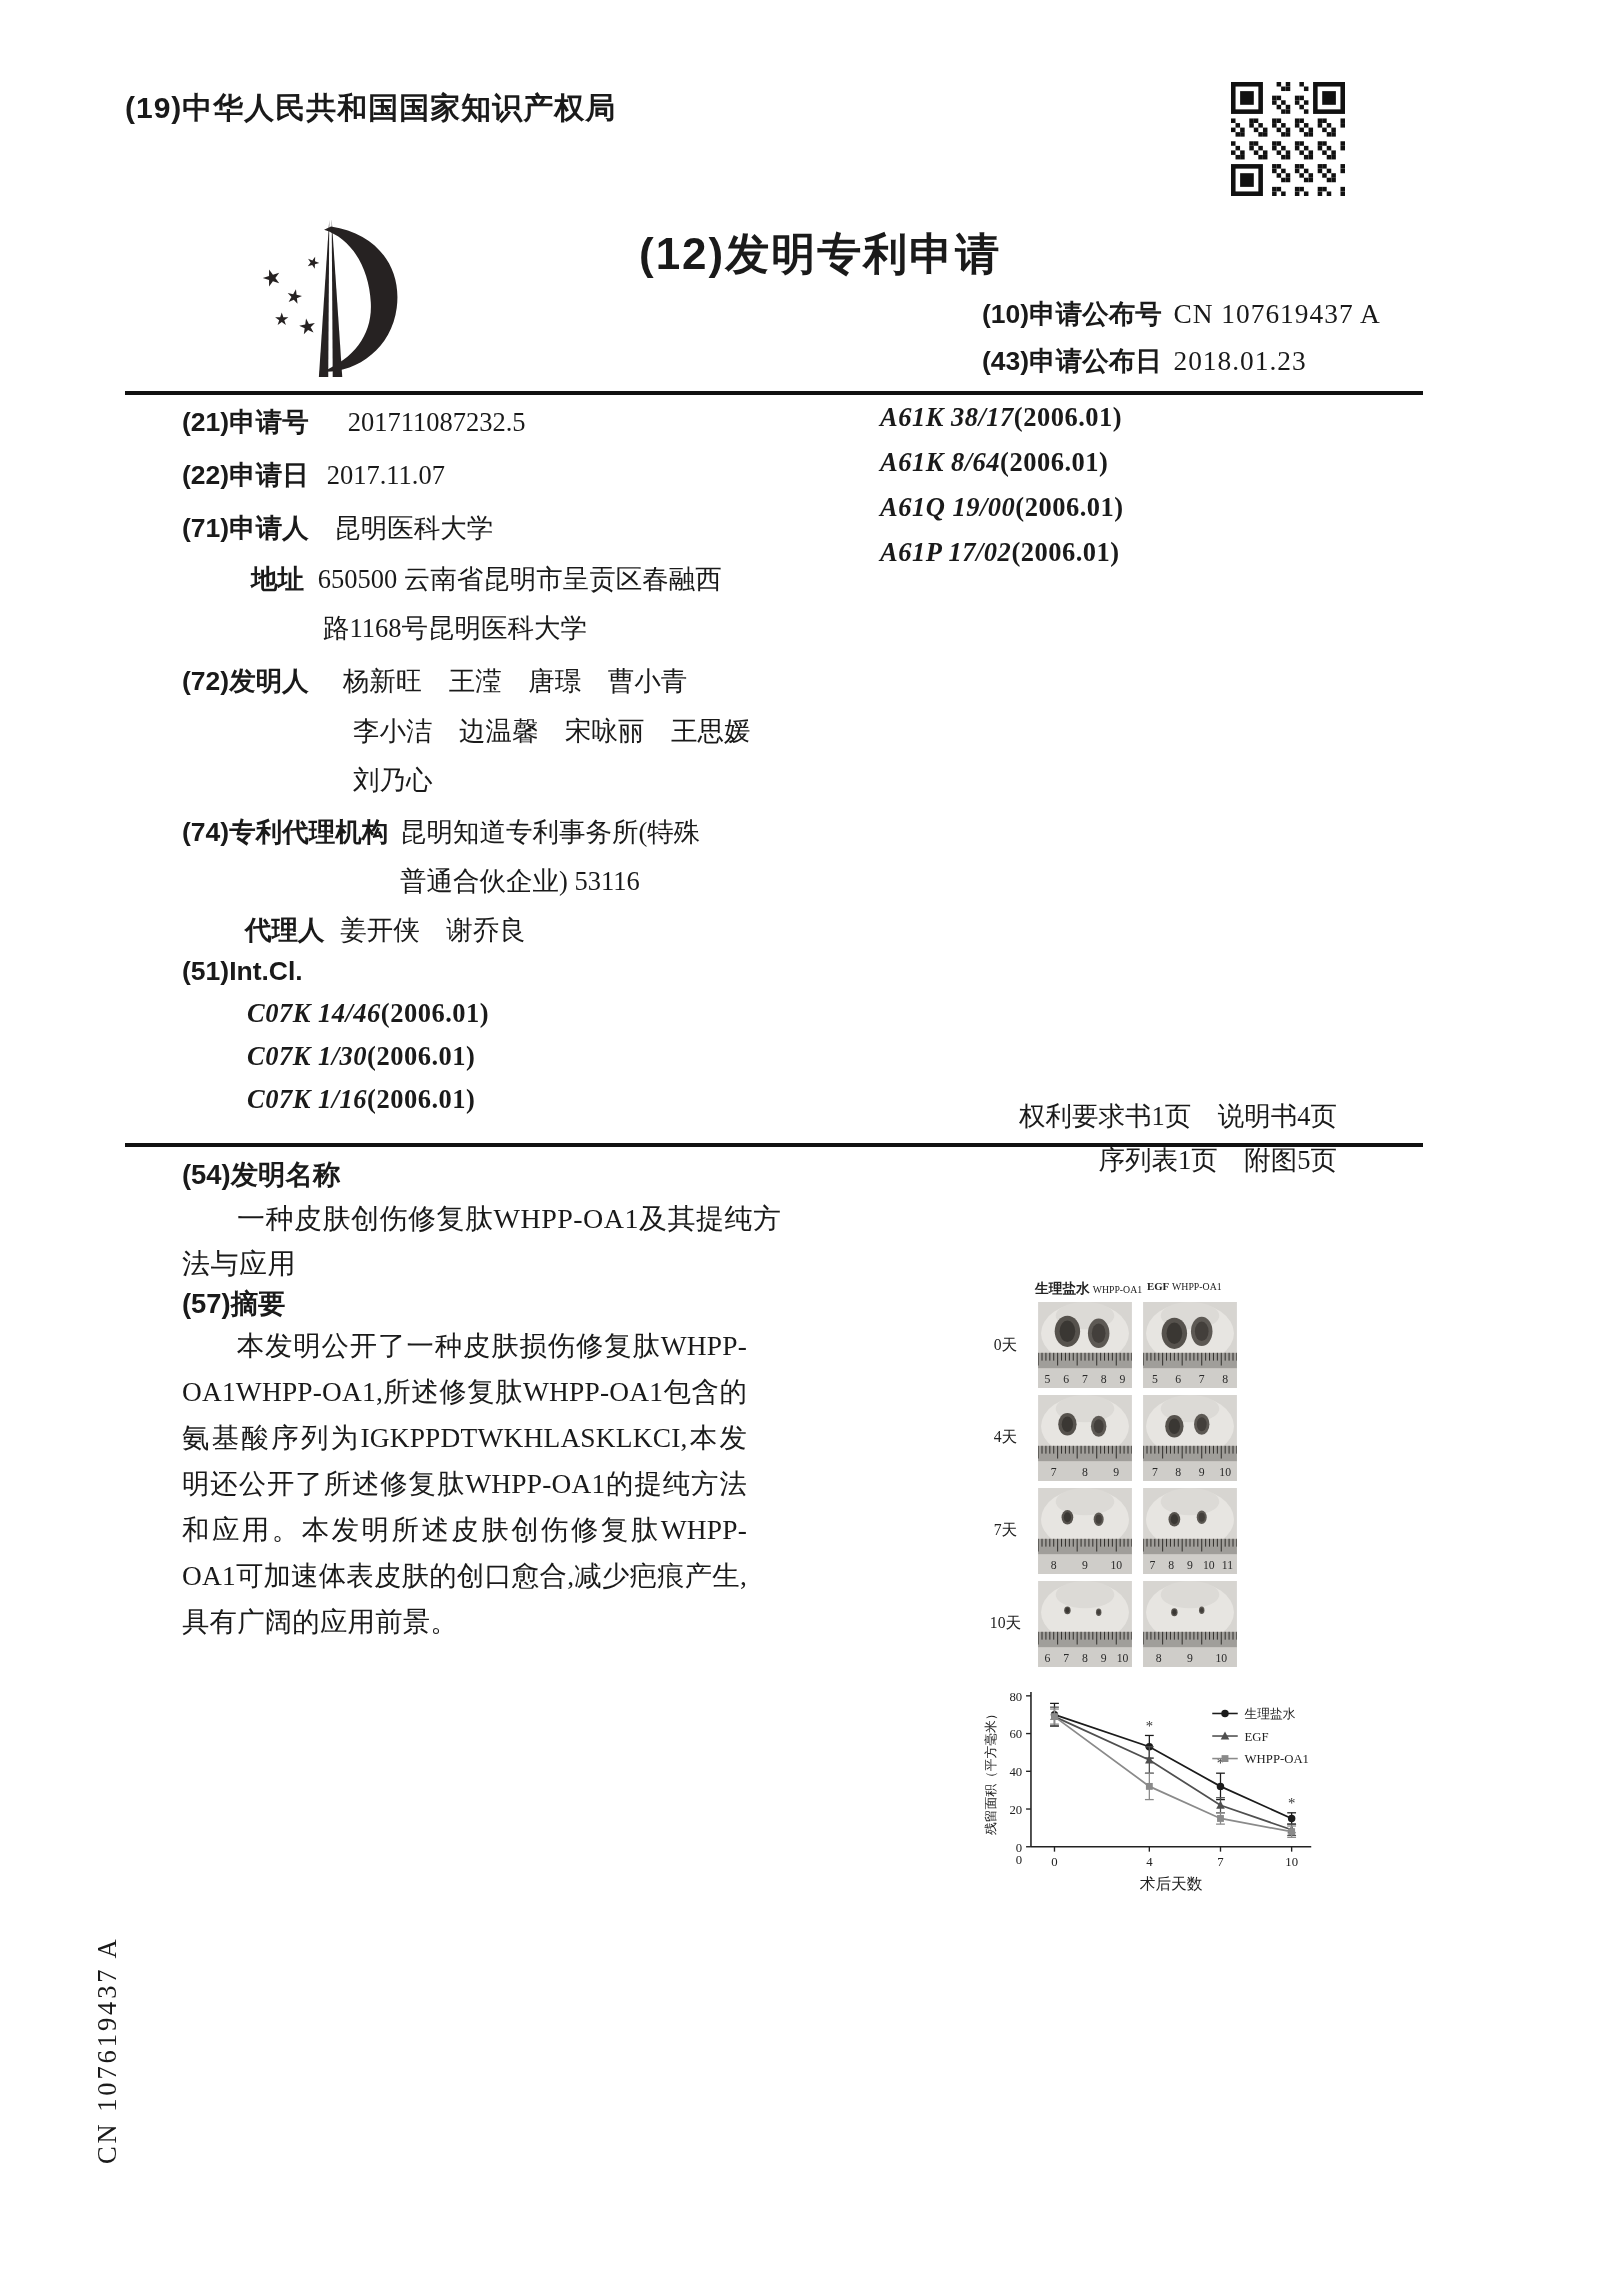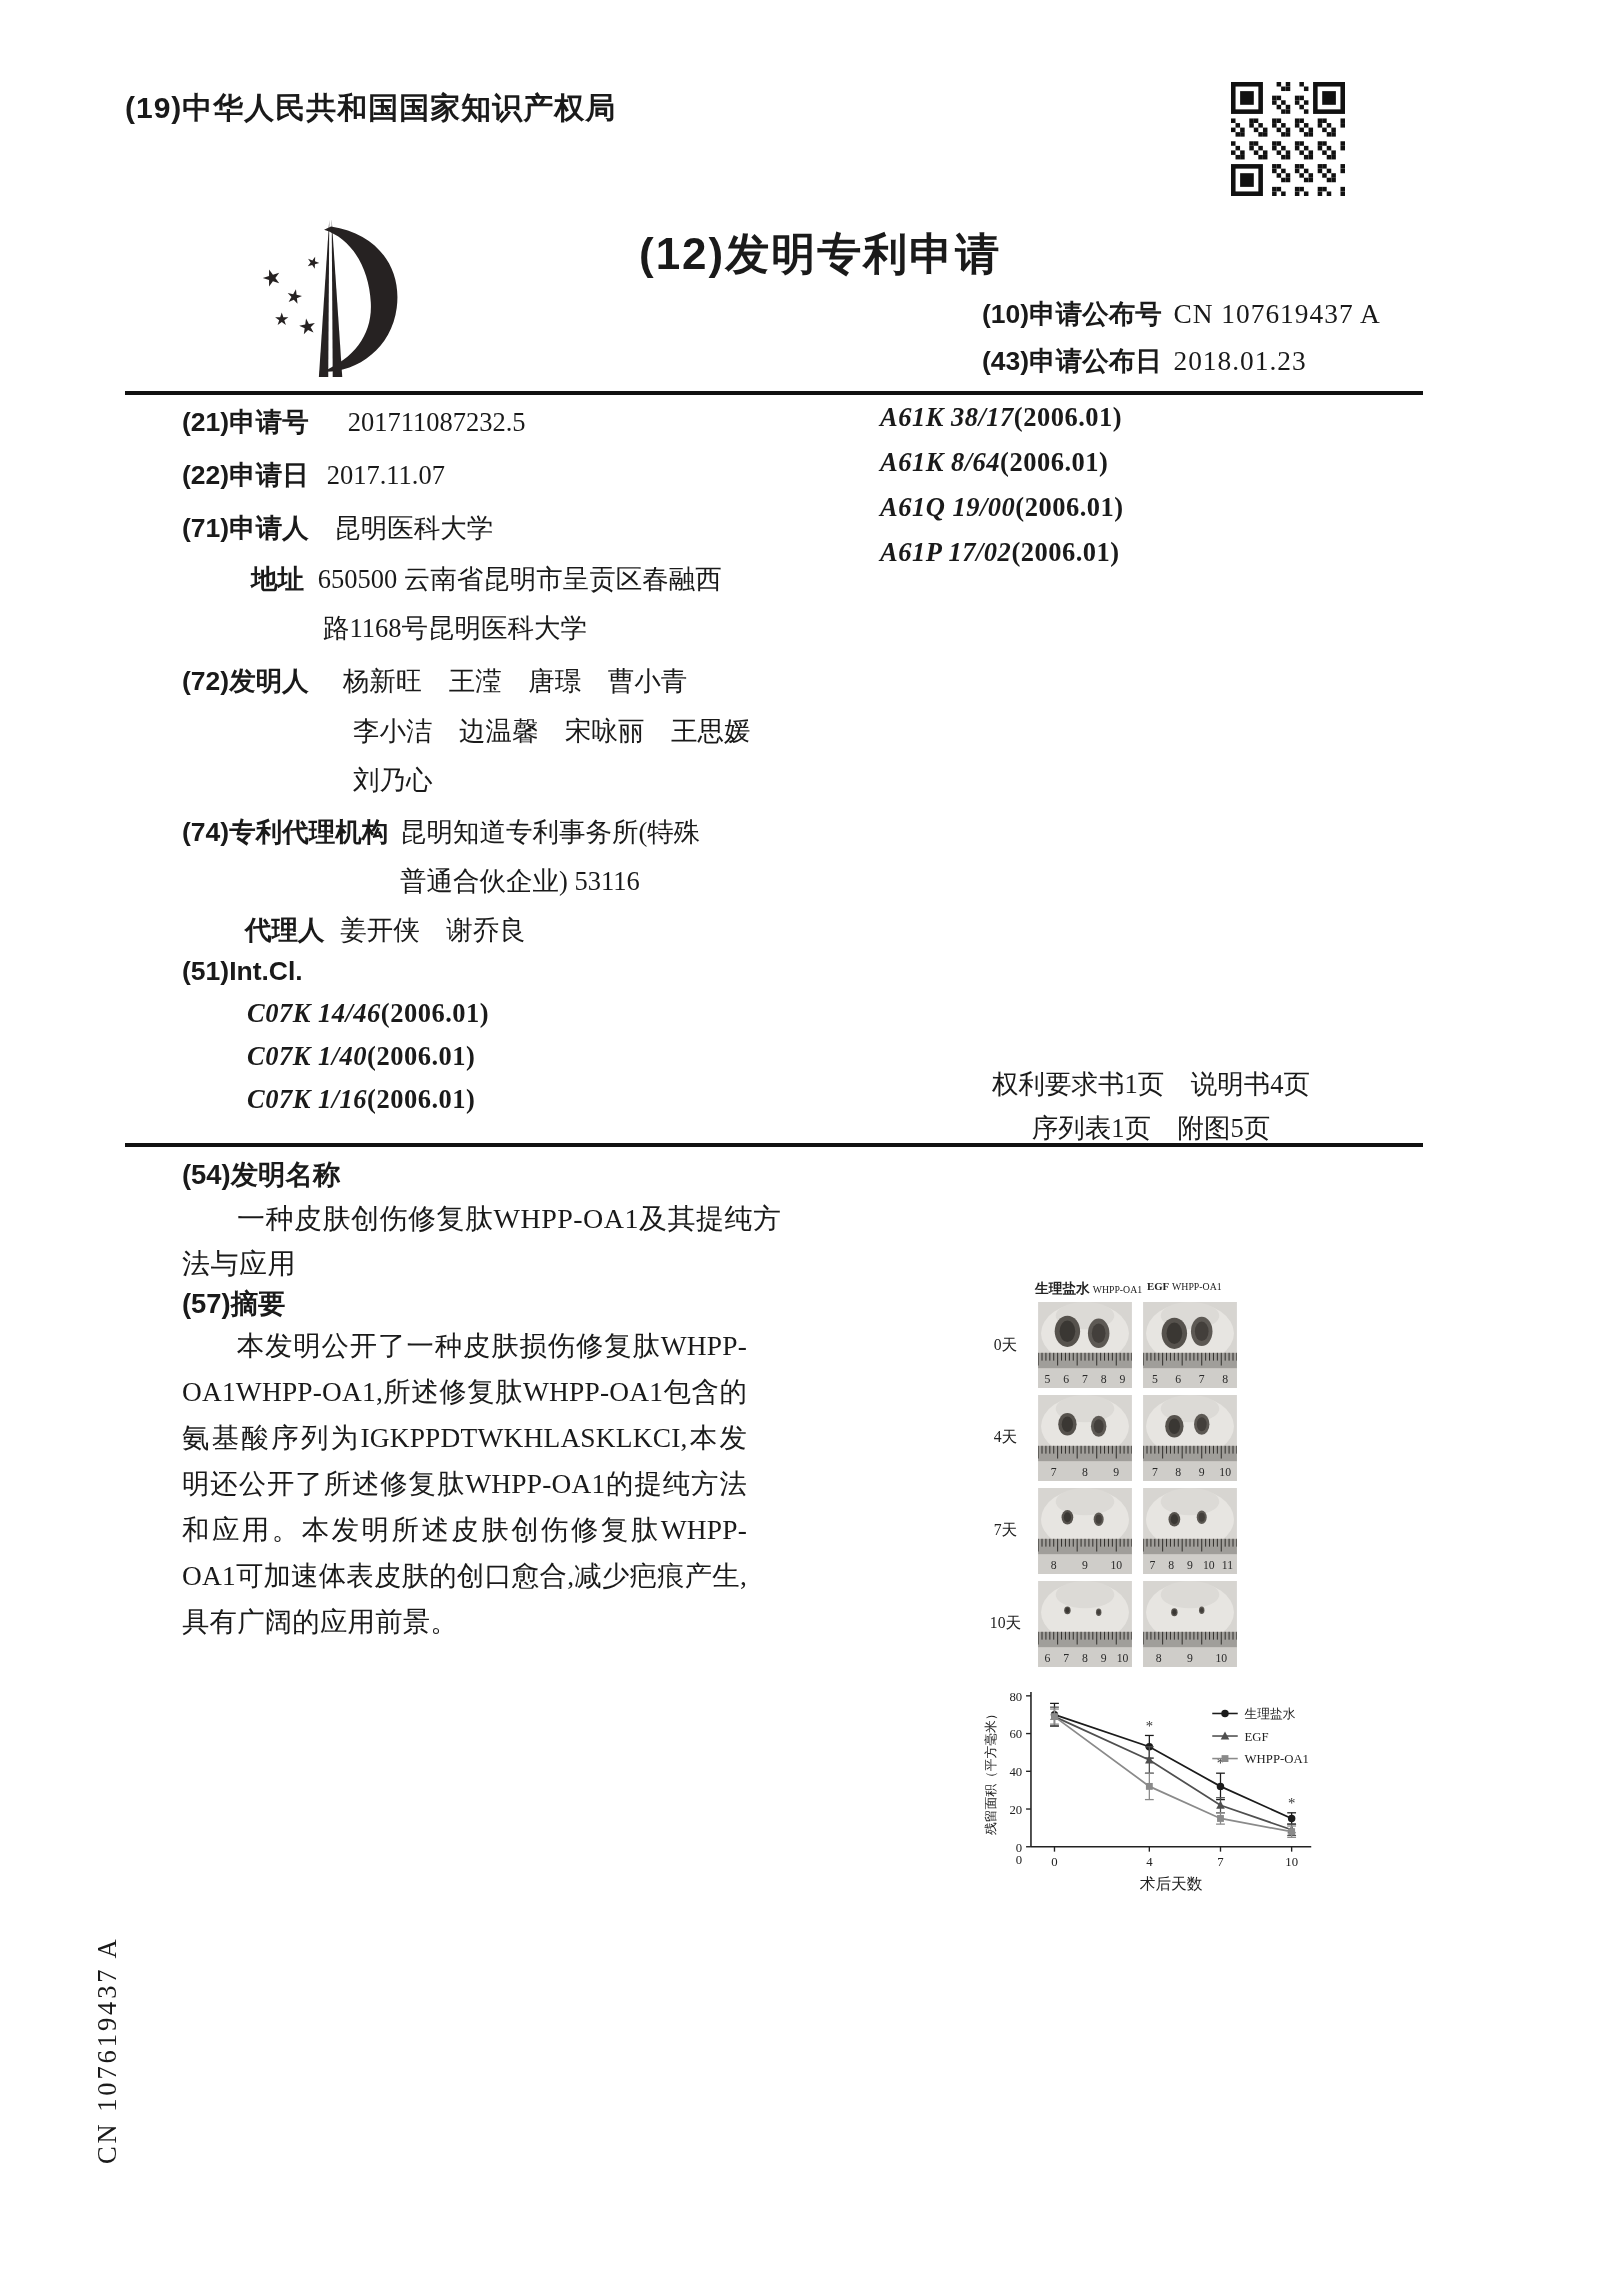--- a/index.html
+++ b/index.html
@@ -13,21 +13,21 @@
   .office{font-size:30px;font-family:"Liberation Sans",sans-serif;font-weight:bold;letter-spacing:1px;}
   .doctype{font-size:44px;font-family:"Liberation Sans",sans-serif;font-weight:bold;letter-spacing:2px;}
   .publine{font-size:26.5px;}
   .publine .fv{font-size:27.4px;margin-left:11.8px;letter-spacing:1px;}
   .rule{position:absolute;left:125px;width:1298px;height:3.9px;background:#111;}
   .bl{position:absolute;font-size:26.5px;white-space:nowrap;}
   .bl .fl{font-size:26.5px;}
   .bl .fv{margin-left:13.7px;}
   .ipc{font-style:italic;font-weight:bold;font-size:26.5px;letter-spacing:0.5px;}
   .ipc .yr{font-style:normal;font-weight:bold;}
-  .pages{position:absolute;left:965px;top:1062px;width:372px;text-align:center;font-size:26.5px;line-height:44px;}
+  .pages{position:absolute;left:965px;top:1094px;width:372px;text-align:right;font-size:26.5px;line-height:44px;}
   .sec-label{font-family:"Liberation Sans",sans-serif;font-weight:bold;font-size:27.4px;}
   .title-line{font-size:28px;letter-spacing:0.5px;}
   .abstract{
     position:absolute;left:182px;top:1323px;width:565px;font-size:27.4px;line-height:46px;
     text-align:justify;text-indent:2em;white-space:normal;letter-spacing:0.2px;
   }
   .fig-header{position:absolute;top:1280px;font-size:9.8px;white-space:nowrap;color:#222;}
   .fig-header .main{font-size:13.7px;font-weight:bold;margin-right:2.9px;}
   #fig-rows{position:absolute;left:980px;top:1302px;}
   .fig-row{display:flex;align-items:center;margin-bottom:6.9px;}
@@ -246,21 +246,21 @@
   <span class="fl">代理人</span><span class="fv" style="margin-left:15.7px;">姜开侠　谢乔良</span>
 </div>
 
 <div class="bl" style="left:182px;top:956px;">
   <span class="fl">(51)Int.Cl.</span>
 </div>
 <div class="bl ipc" style="left:247px;top:998px;">
   <span>C07K 14/46</span><span class="yr">(2006.01)</span>
 </div>
 <div class="bl ipc" style="left:247px;top:1041px;">
-  <span>C07K 1/40</span><span class="yr">(2006.01)</span>
+  <span>C07K 1/30</span><span class="yr">(2006.01)</span>
 </div>
 <div class="bl ipc" style="left:247px;top:1084px;">
   <span>C07K 1/16</span><span class="yr">(2006.01)</span>
 </div>
 
 <div class="bl ipc" style="left:880px;top:402px;">
   <span>A61K 38/17</span><span class="yr">(2006.01)</span>
 </div>
 <div class="bl ipc" style="left:880px;top:447px;">
   <span>A61K 8/64</span><span class="yr">(2006.01)</span>

